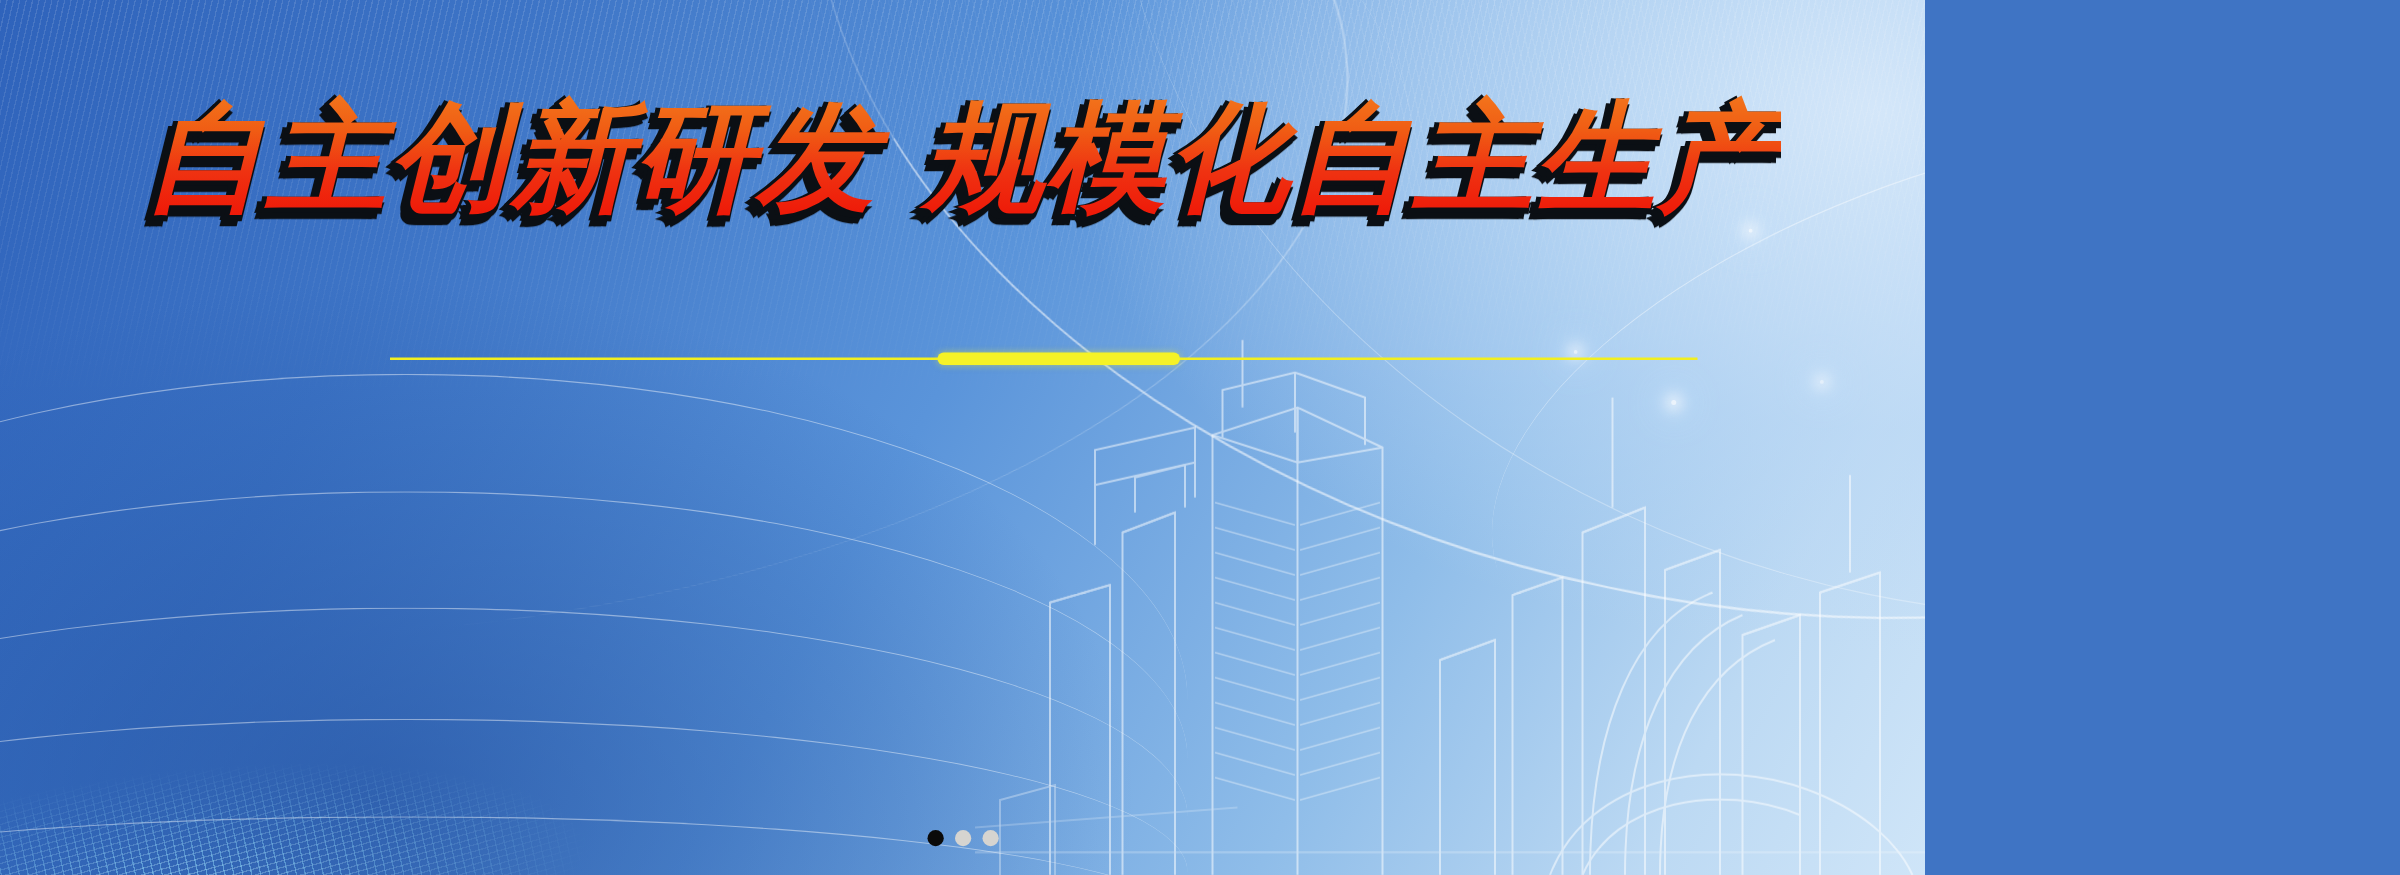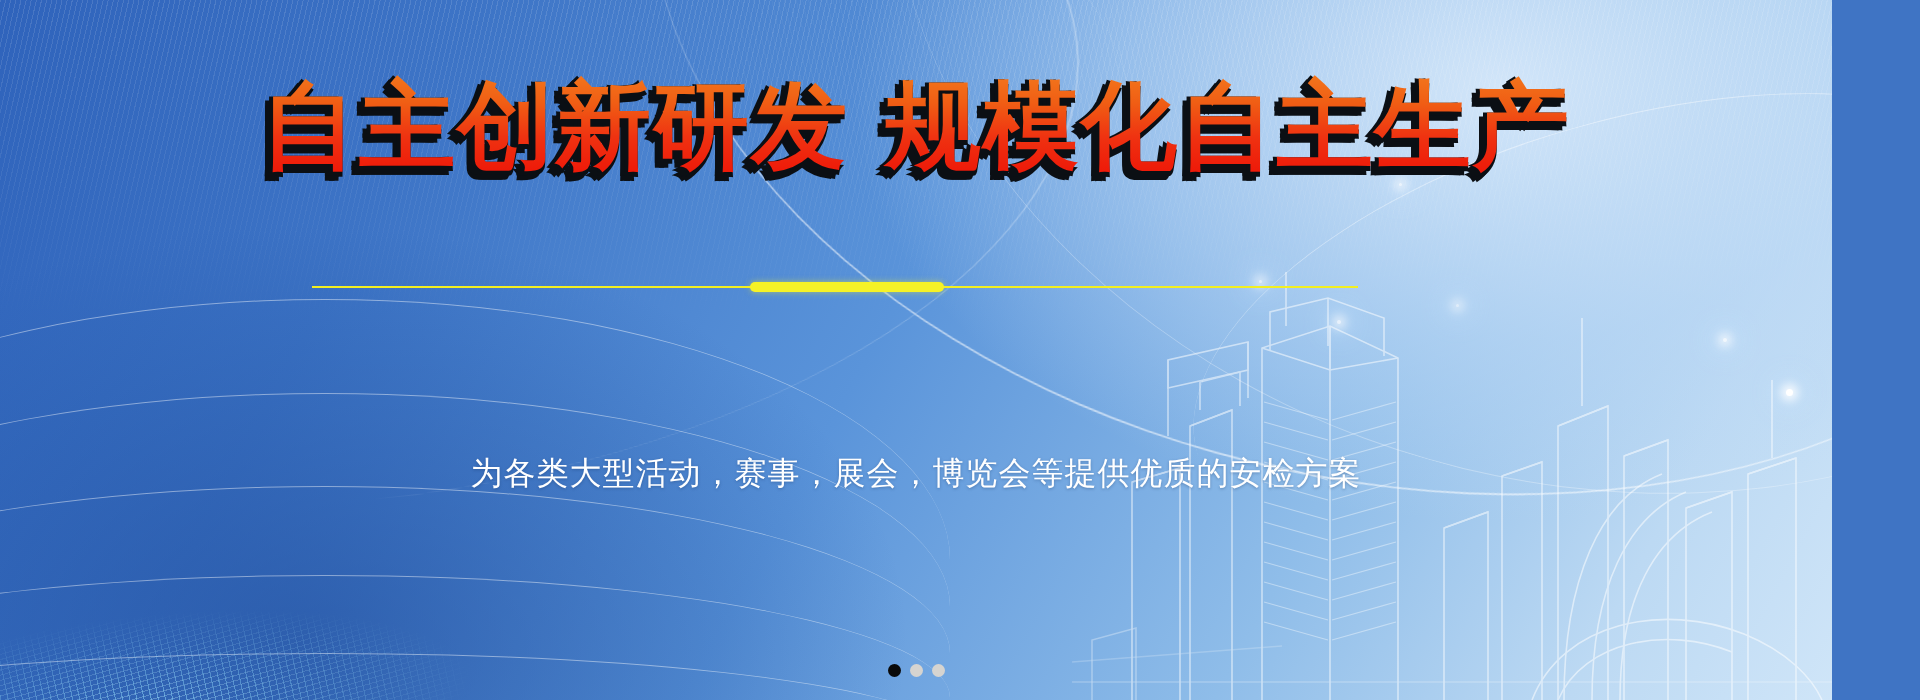--- a/index.html
+++ b/index.html
@@ -2,25 +2,26 @@
 <html><head>
 <meta charset="utf-8">
 <style>
   html,body{margin:0;padding:0;}
   body{
     width:1920px;height:700px;overflow:hidden;
     font-family:"Liberation Sans","DejaVu Sans",sans-serif;
     background:#3f74c4;
   }
   #banner{
-    position:relative;width:1832px;height:700px;overflow:hidden;
+    position:relative;width:1540px;height:700px;overflow:hidden;
     background:
       radial-gradient(ellipse 900px 600px at 1500px 90px, rgba(214,232,250,.95) 0%, rgba(190,218,246,.55) 42%, rgba(160,200,240,0) 72%),
       radial-gradient(ellipse 760px 520px at 300px 640px, rgba(26,70,150,.55) 0%, rgba(30,80,160,.22) 55%, rgba(30,80,160,0) 80%),
       linear-gradient(118deg,#2f63bb 0%, #3d74c6 22%, #5a94da 48%, #8fbde9 72%, #bcd9f3 88%, #cfe5f8 100%);
+    font-style: italic;
   }
 
   
   .layer{position:absolute;inset:0;pointer-events:none;}
 
   
   .moire{
     background:repeating-linear-gradient(103deg,
        rgba(255,255,255,.13) 0px, rgba(255,255,255,.13) 1px,
        rgba(255,255,255,0) 1px, rgba(255,255,255,0) 5px);
@@ -255,21 +256,20 @@
 
     <div class="headline">
       <span class="gfx">自主创新研发 规模化自主生产</span>
     </div>
 
     <div class="divider">
       <div class="thin"></div>
       <div class="thick"></div>
     </div>
 
-    <div class="sub2">为各类大型活动，赛事，展会，博览会等提供优质的安检方案</div>
 
     <div class="dots">
       <span class="dot active"></span>
       <span class="dot"></span>
       <span class="dot"></span>
     </div>
 
   </div>
 </div>
 

